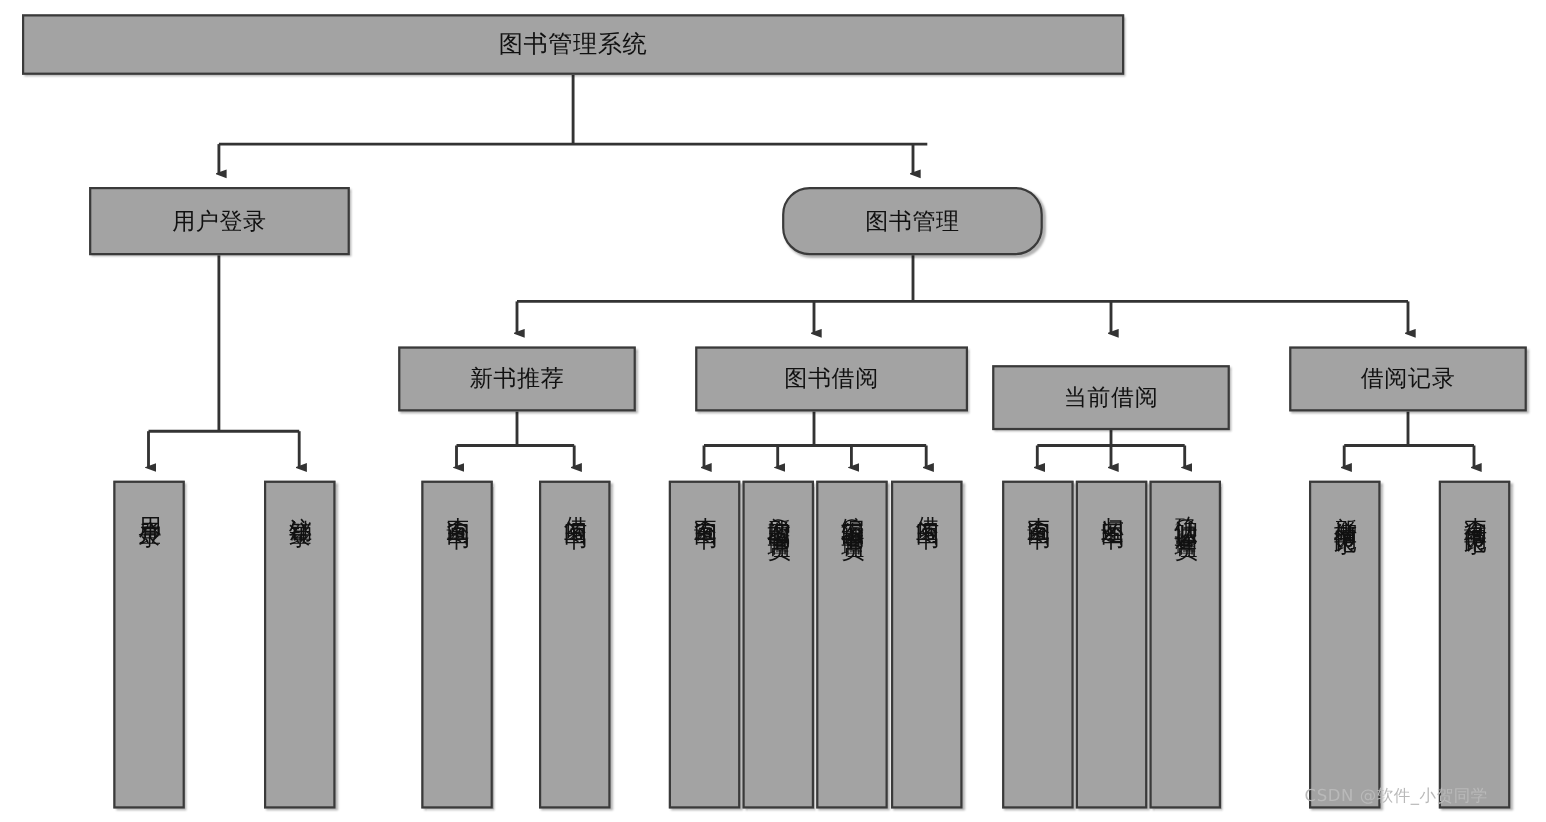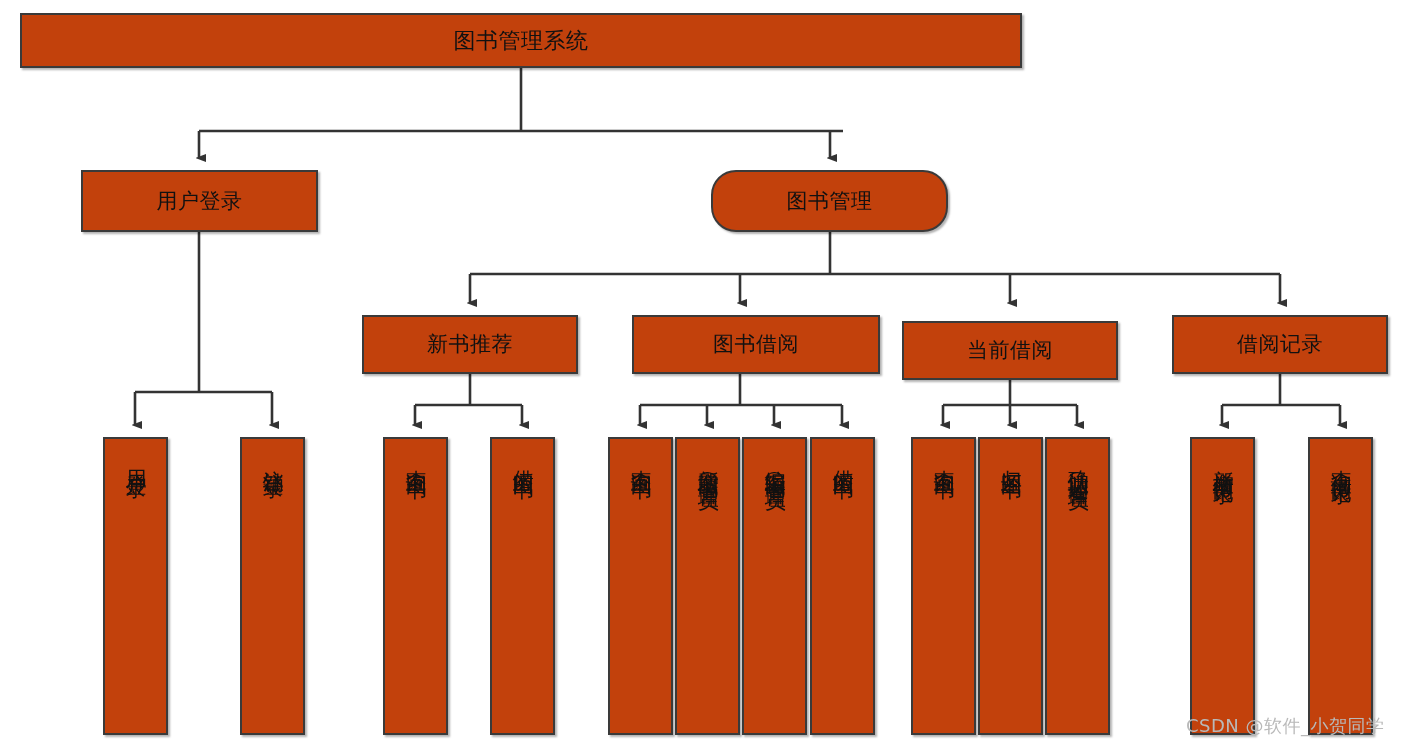--- a/index.html
+++ b/index.html
@@ -22,21 +22,21 @@
     position: absolute;
     left: 0;
     top: 0;
     width: 1405px;
     height: 747px;
     pointer-events: none;
   }
   .node {
     position: absolute;
     box-sizing: border-box;
-    background: #c2410c;
+    background: #a3a3a3;
     border: 2.5px solid #3a3a3a;
     box-shadow: 2px 2px 2px rgba(0,0,0,0.30);
     display: flex;
     align-items: center;
     justify-content: center;
     color: #111111;
     z-index: 3;
   }
   .node-label {
     display: block;
@@ -63,21 +63,21 @@
     text-orientation: upright;
     font-size: 21px;
     line-height: 1.22;
     letter-spacing: 3px;
     white-space: nowrap;
   }
   #watermark {
     position: absolute;
     left: 1186px;
     top: 714px;
-    font-size: 18px;
+    font-size: 15px;
     color: #b9b9b9;
     letter-spacing: 0.5px;
     white-space: nowrap;
     z-index: 6;
     font-family: "DejaVu Sans", "Liberation Sans", sans-serif;
   }
 </style>
 </head>
 <body>
 
@@ -143,21 +143,21 @@
   <div class="node h" style="left:711px; top:170px; width:237px; height:62px;border-radius:25px;">
     <span class="node-label">图书管理</span>
   </div>
 
   <div class="node h" style="left:362px; top:315px; width:216px; height:59px;">
     <span class="node-label">新书推荐</span>
   </div>
   <div class="node h" style="left:632px; top:315px; width:248px; height:59px;">
     <span class="node-label">图书借阅</span>
   </div>
-  <div class="node h" style="left:902px; top:321px; width:216px; height:59px;">
+  <div class="node h" style="left:902px; top:332px; width:216px; height:59px;">
     <span class="node-label">当前借阅</span>
   </div>
   <div class="node h" style="left:1172px; top:315px; width:216px; height:59px;">
     <span class="node-label">借阅记录</span>
   </div>
 
   <div class="node v" style="left:103px; top:437px; width:65px; height:298px;">
     <span class="node-label">用户登录</span>
   </div>
   <div class="node v" style="left:240px; top:437px; width:65px; height:298px;">

